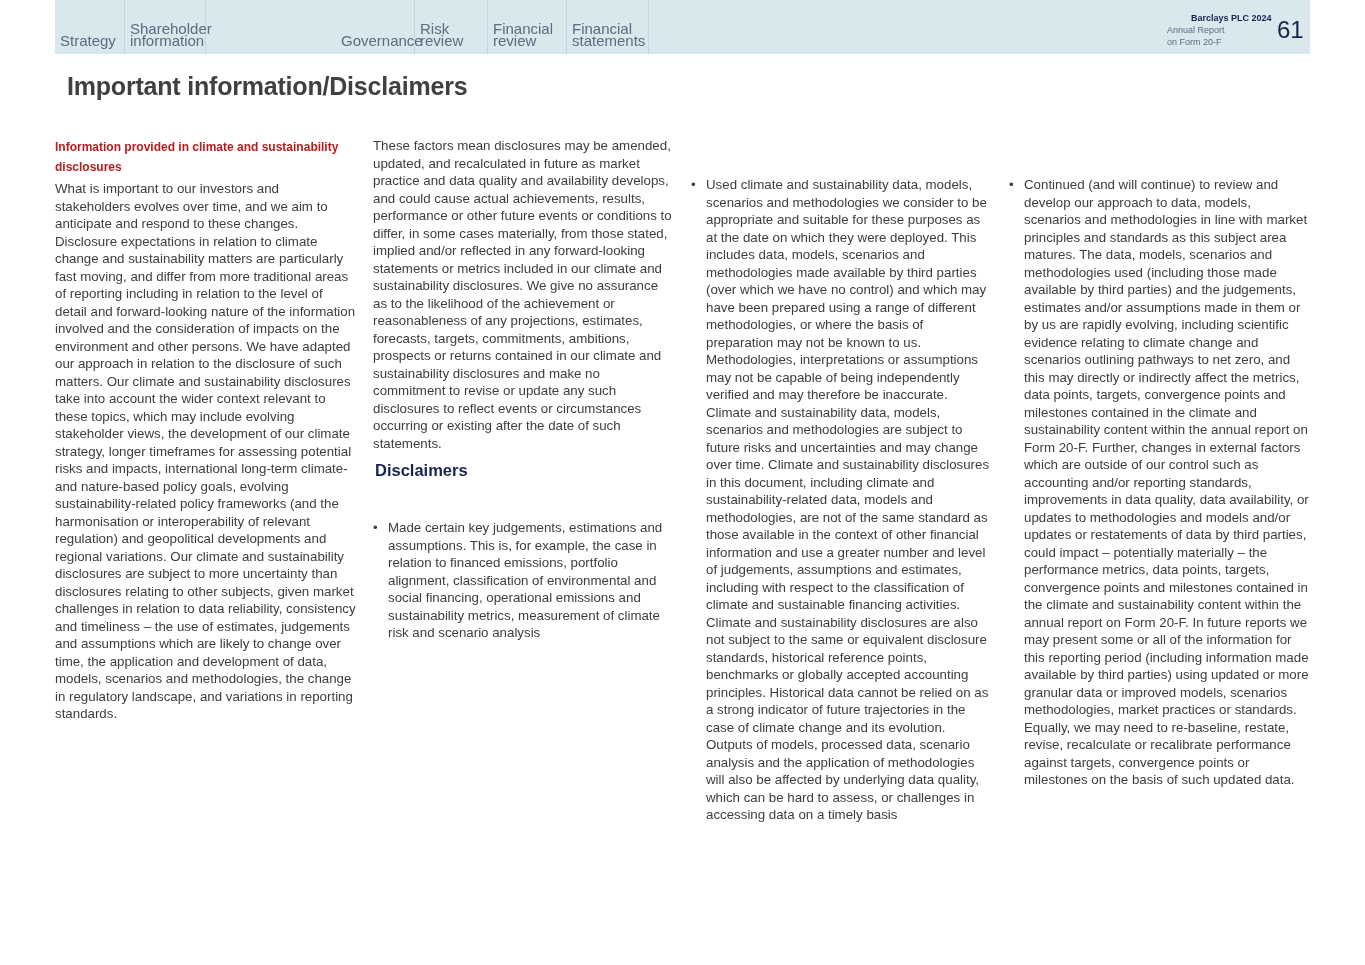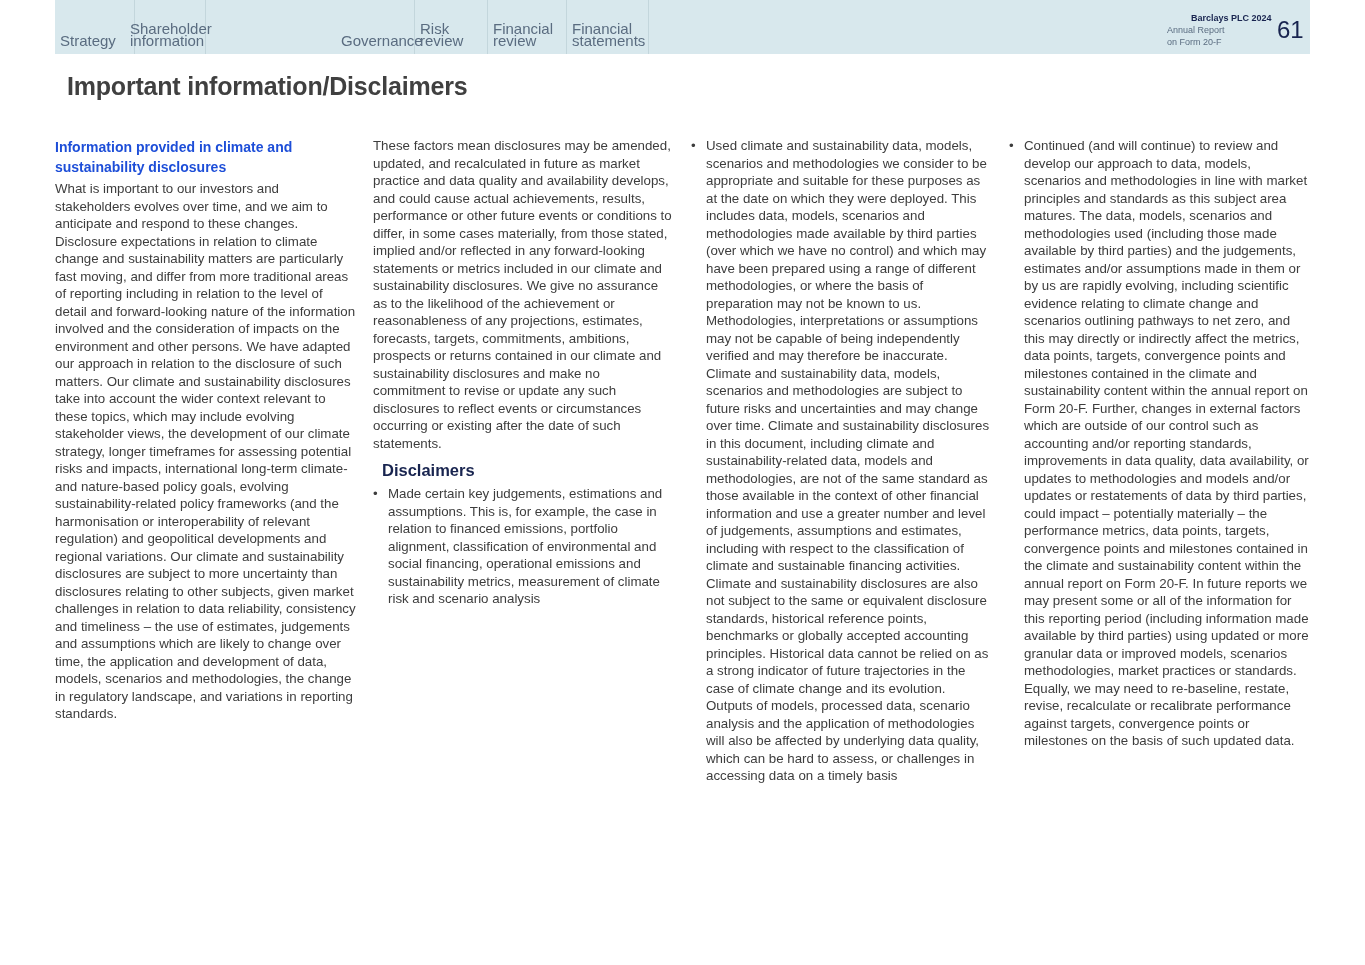--- a/index.html
+++ b/index.html
@@ -7,32 +7,32 @@
   .topbar { position:absolute; left:55px; top:0; width:1255px; height:54px; background:#d8e8ed; }
   .tab { position:absolute; top:0; height:54px; border-right:1px solid #c3d6dc; box-sizing:border-box; }
   .tab span { position:absolute; left:5px; bottom:7px; font-size:15px; line-height:12px; color:#5a6c80; white-space:pre-line; }
   .tab.active { border-left:8px solid #18244f; }
   .tab.active span { color:#18244f; font-weight:bold; left:5px; }
   .brand { position:absolute; left:1112px; top:12px; font-size:9px; line-height:12px; color:#5a6c80; }
   .brand b { color:#18244f; display:block;padding-left:24px; }
   .pageno { position:absolute; left:1222px; top:16px; font-size:24px; color:#18244f; font-weight:300; }
   h1 { position:absolute; left:55px; top:60px; margin:12px; font-size:25px; color:#404040; font-weight:bold; letter-spacing:-0.2px; }
   .col { position:absolute; top:137px; width:302px; font-size:13.3px; line-height:17.5px; color:#3d3d3d; }
-  .col h2 { margin:0 0 3px 0; font-size:14px; line-height:20px; color:#1d4ed8; font-weight:bold; }
-  .col h3 { margin:8px 0 3px 9px; font-size:16.5px; line-height:20px; color:#18244f; font-weight:bold; }
+  .col h2 { margin:0 0 3px 0; font-size:12px; line-height:20px; color:#b91c1c; font-weight:bold; }
+  .col h3 { margin:8px 0 3px 2px; font-size:16.5px; line-height:20px; color:#18244f; font-weight:bold; }
   .col p { margin:0; }
   .col ul { margin:5px 0 0 0; padding:0; list-style:none; }
-  .col li { position:relative; padding-left:15px; }
+  .col li { position:relative; padding-left:15px;margin-top:39px; }
   .col li::before { content:"•"; position:absolute; left:0; top:0; color:#3d3d3d; }
 </style>
 </head>
 <body>
 
 <div class="topbar">
-  <div class="tab" style="left:0;width:80px">
+  <div class="tab" style="left:0;width:70px">
       <span>Strategy</span>
     </div>
   <div class="tab" style="left:70px;width:81px">
       <span>Shareholder
 information</span>
     </div>
   <div class="tab" style="left:281px;width:79px">
       <span>Governance</span>
     </div>
   <div class="tab" style="left:360px;width:73px">

